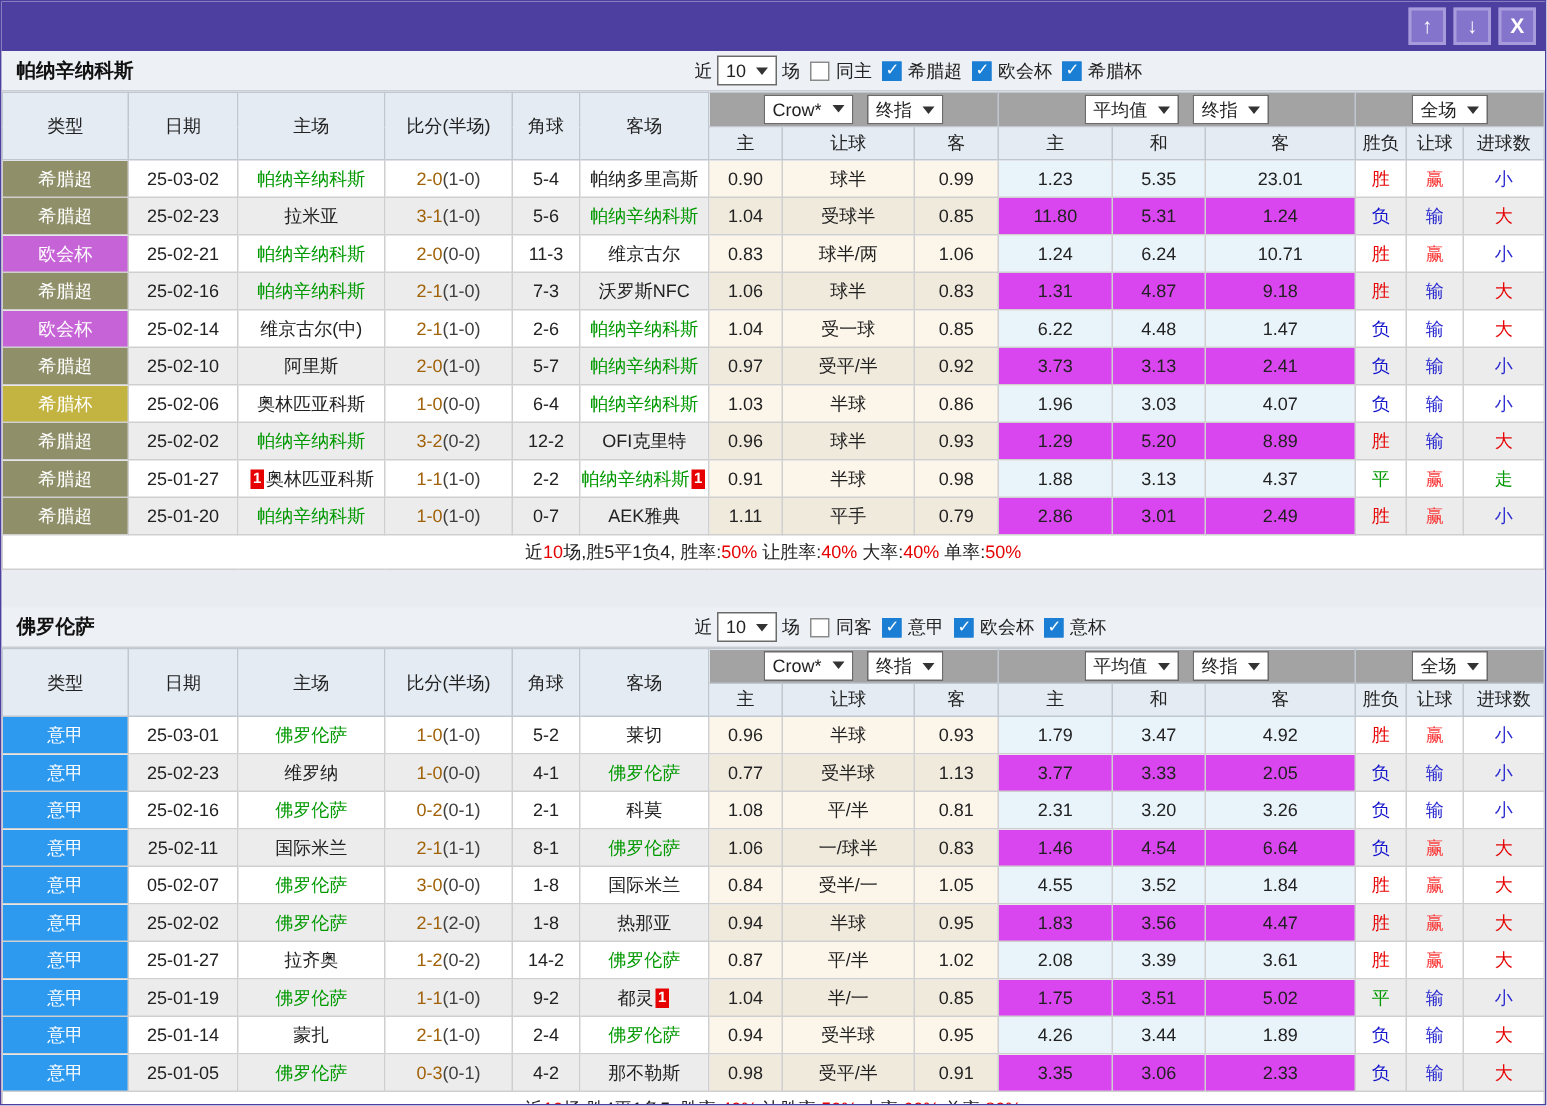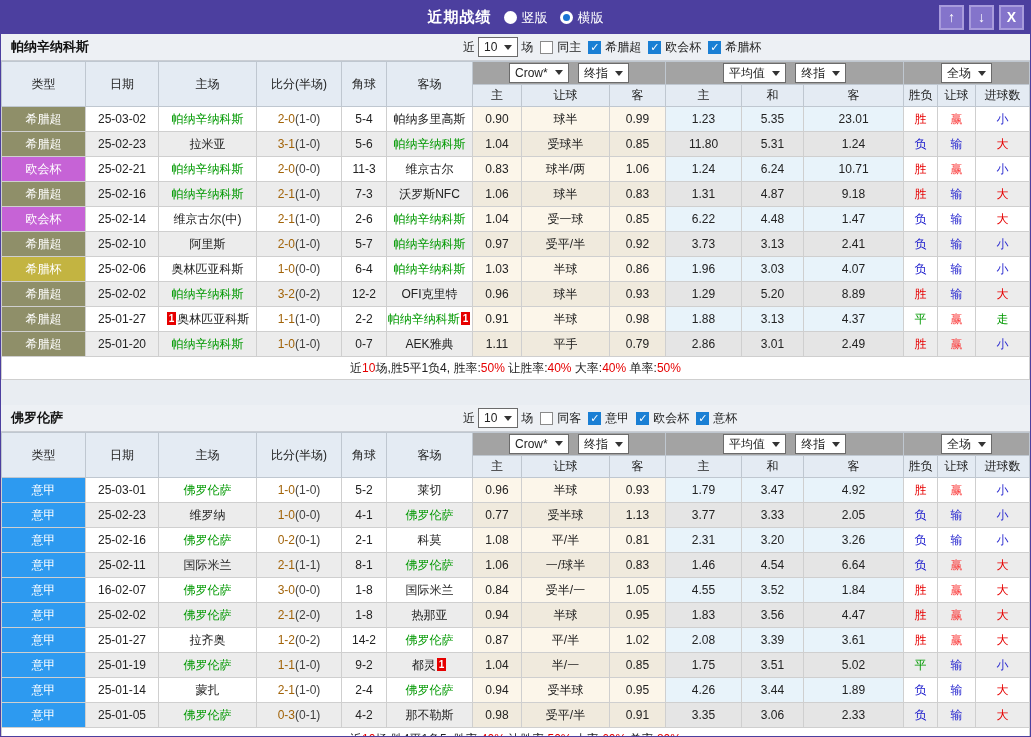--- a/index.html
+++ b/index.html
@@ -64,50 +64,39 @@
   .sub-row th { height:22px; background:#e4ebf3; }
   .span-head { background:#e4ebf3 !important; font-size:12px; }
   .group-cell { }
   .group-cell .select-box { margin:0 3px; }
   tbody td { height:25px; font-size:12px; }
   tr.odd td { background:#fff; }
   tr.even td { background:#ececec; }
   tr.odd td.crow { background:#fcf6ea; }
   tr.even td.crow { background:#f0eadd; }
   tr.odd td.avg { background:#e8f3fa; }
-  tr.even td.avg { background:#e5e5e5;margin-left:16px; }
+  tr.even td.avg { background:#d946ef;margin-left:16px; }
   td.league { color:#fff; }
   .focus { color:#009900; }
   .score-main { color:#a16207; }
   .half { color:#404040; }
   .badge {
     display:inline-block; background:#e60000; color:#fff; font-size:10px; font-weight:bold;
     line-height:13px; padding:0 2px; margin:0 1px; vertical-align:1px;
   }
   tr.summary-row td { height:23px; background:#fff; color:#222; font-size:12px; }
   .red { color:#e60000; }
   .gap { height:25px; background:#e9edf2; }
 </style>
 </head>
 <body>
 
 <div class="window">
 
   <div class="titlebar">
-    <div class="titlebar-center">
-      <span class="app-title">近期战绩</span>
-      <span class="radio-item">
-        <span class="radio"></span>
-        <span>竖版</span>
-      </span>
-      <span class="radio-item">
-        <span class="radio checked"></span>
-        <span>横版</span>
-      </span>
-    </div>
     <div class="tb-buttons">
       <div class="tb-btn"><span>↑</span></div>
       <div class="tb-btn"><span>↓</span></div>
       <div class="tb-btn"><span>X</span></div>
     </div>
   </div>
 
   <div>
     <div class="section-title">
       <span class="team-name">帕纳辛纳科斯</span>
@@ -522,21 +511,21 @@
             <td class="crow"><span>0.83</span></td>
             <td class="avg"><span>1.46</span></td>
             <td class="avg"><span>4.54</span></td>
             <td class="avg"><span>6.64</span></td>
             <td style="color: rgb(21, 21, 204);"><span>负</span></td>
             <td style="color: rgb(250, 60, 60);"><span>赢</span></td>
             <td style="color: rgb(230, 0, 0);"><span>大</span></td>
           </tr>
           <tr class="odd">
             <td class="league" style="background: rgb(45, 154, 240);"><span>意甲</span></td>
-            <td><span>16-02-07</span></td>
+            <td><span>05-02-07</span></td>
             <td><span class="focus">佛罗伦萨</span></td>
             <td><span class="score-main">3-0</span><span class="half">(0-0)</span></td>
             <td><span>1-8</span></td>
             <td><span>国际米兰</span></td>
             <td class="crow"><span>0.84</span></td>
             <td class="crow"><span>受半/一</span></td>
             <td class="crow"><span>1.05</span></td>
             <td class="avg"><span>4.55</span></td>
             <td class="avg"><span>3.52</span></td>
             <td class="avg"><span>1.84</span></td>

